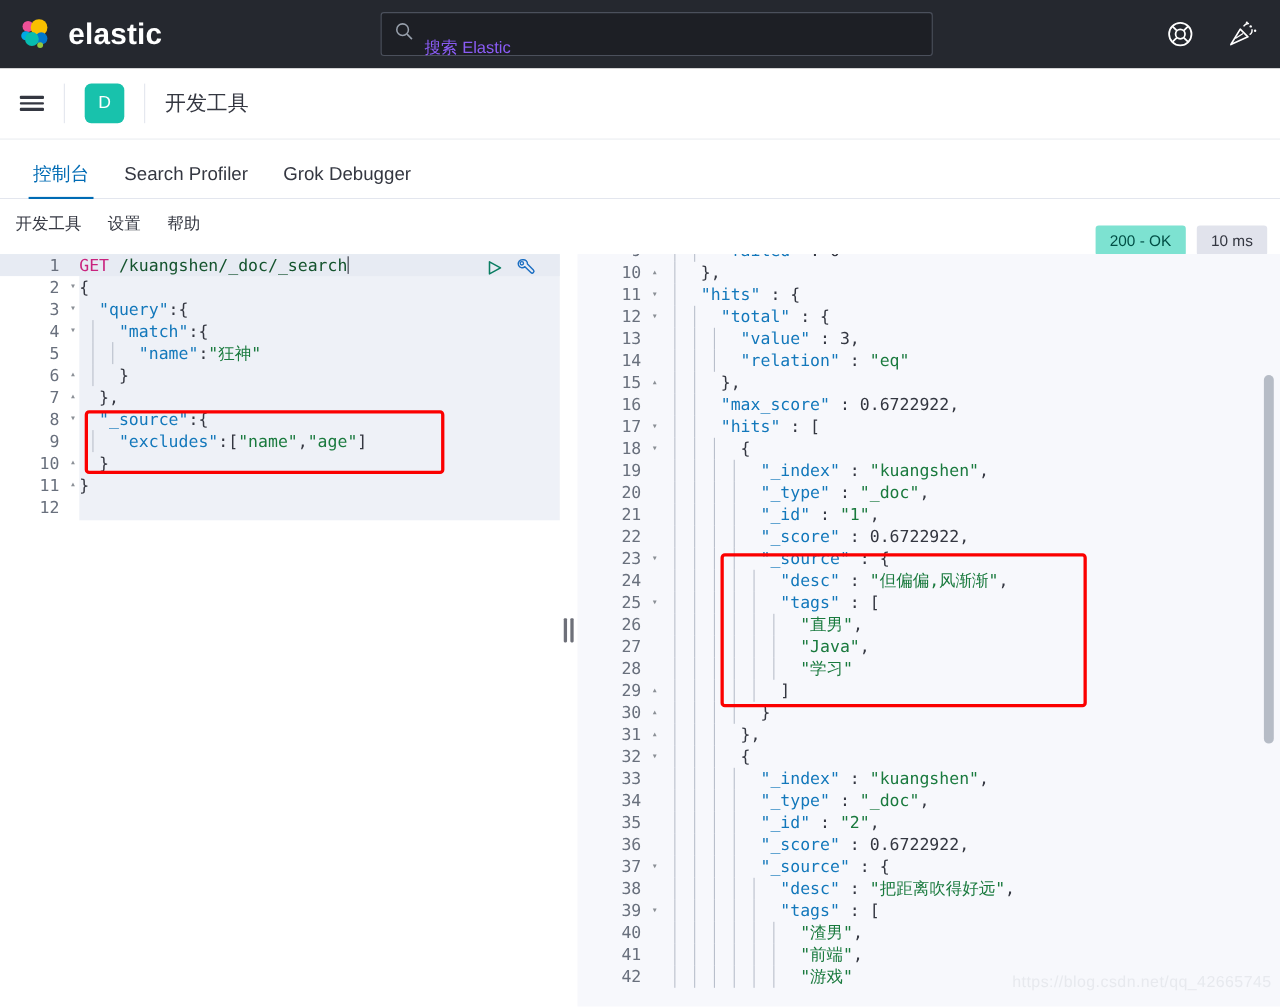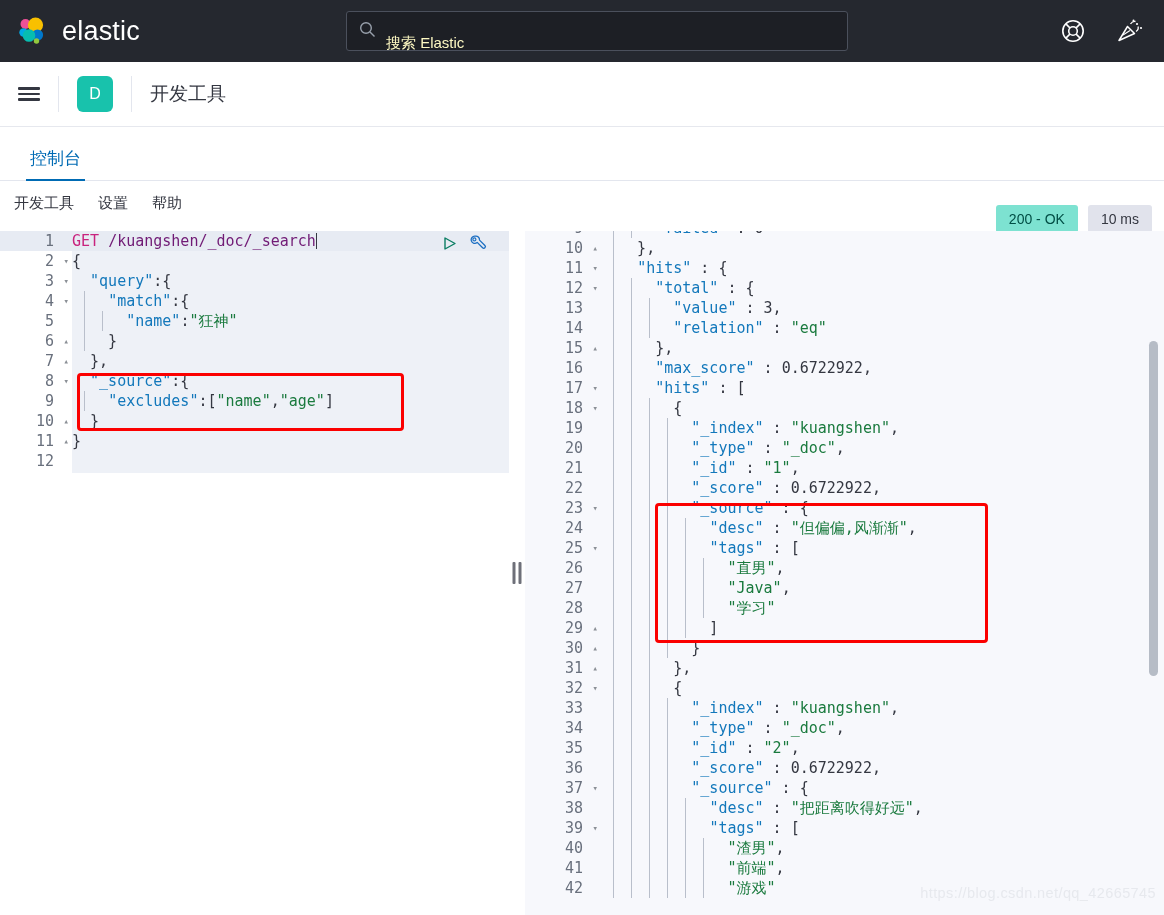--- a/index.html
+++ b/index.html
@@ -11,31 +11,31 @@
 
   
   .topbar {
     height: 62px; background: #25282f; display: flex; align-items: center;
     position: relative;
   }
   .brand { display: flex; align-items: center; padding-left: 14px; gap: 12px; }
   .logo-wrap { width: 36px; height: 36px; position: relative; }
   .logo-wrap svg { display: block; }
   .brand-name {
-    color: #ffffff; font-size: 27px; letter-spacing: .2px; font-weight: 400;
+    color: #ffffff; font-size: 27px; letter-spacing: .2px; font-weight: 700;
   }
   .search-wrap {
     position: absolute; left: 346px; top: 11px; width: 502px; height: 40px;
   }
   .search-box {
     width: 100%; height: 100%; background: #1d1f25; border: 1px solid #4b505c;
     border-radius: 3px; display: flex; align-items: center; padding: 0 12px; gap: 10px;
   }
   .search-box .mag { flex: none; }
-  .search-text { color: #fef9c3; font-size: 15px; margin-top: 24px; }
+  .search-text { color: #8b5cf6; font-size: 15px; margin-top: 24px; }
   .header-icons {
     position: absolute; right: 14px; top: 0; height: 62px;
     display: flex; align-items: center; gap: 30px; padding-right: 6px;
   }
   .hicon { cursor: pointer; display: flex; }
 
   
   .navbar2 {
     height: 65px; background: #fff; display: flex; align-items: center;
     border-bottom: 1px solid #e6e8ee;
@@ -117,21 +117,21 @@
     position: absolute; right: -9px; top: 0; width: 10px; font-size: 9px;
     color: #8b9096; line-height: 20px;
   }
   .ltext { padding-left: 12px; flex: 1; position: relative; }
 
   
   .left-bg-active { background: #e7ebf3; }
   .left-editor-body { background: #eef1f7; }
 
   .kw-method { color: #c9237e; }
-  .kw-url { color: #701a75; }
+  .kw-url { color: #14532d; }
   .k-key { color: #1378bb; }
   .k-str { color: #1a7a3e; }
   .k-num { color: #343741; }
   .k-punct { color: #343741; }
   .k-right-key { color: #1378bb; }
   .k-right-str { color: #1a7a3e; }
 
   .indent-guide {
     position: absolute; top: 0; width: 1px; height: 20px; background: #b9bfcb;
   }
@@ -230,20 +230,26 @@
   <div class="vdiv"></div>
   <div class="app-badge">D</div>
   <div class="vdiv"></div>
   <div class="app-title">开发工具</div>
 </div>
 
 <div class="tabbar">
   <div class="tab active">
     <span>控制台</span>
   </div>
+  <div class="tab">
+    <span>Search Profiler</span>
+  </div>
+  <div class="tab">
+    <span>Grok Debugger</span>
+  </div>
 </div>
 
 <div class="console-toolbar">
   <span class="ctool-link">开发工具</span>
   <span class="ctool-link">设置</span>
   <span class="ctool-link">帮助</span>
   <div class="status-group">
     <span class="badge-ok">200 - OK</span>
     <span class="badge-ms">10 ms</span>
   </div>

